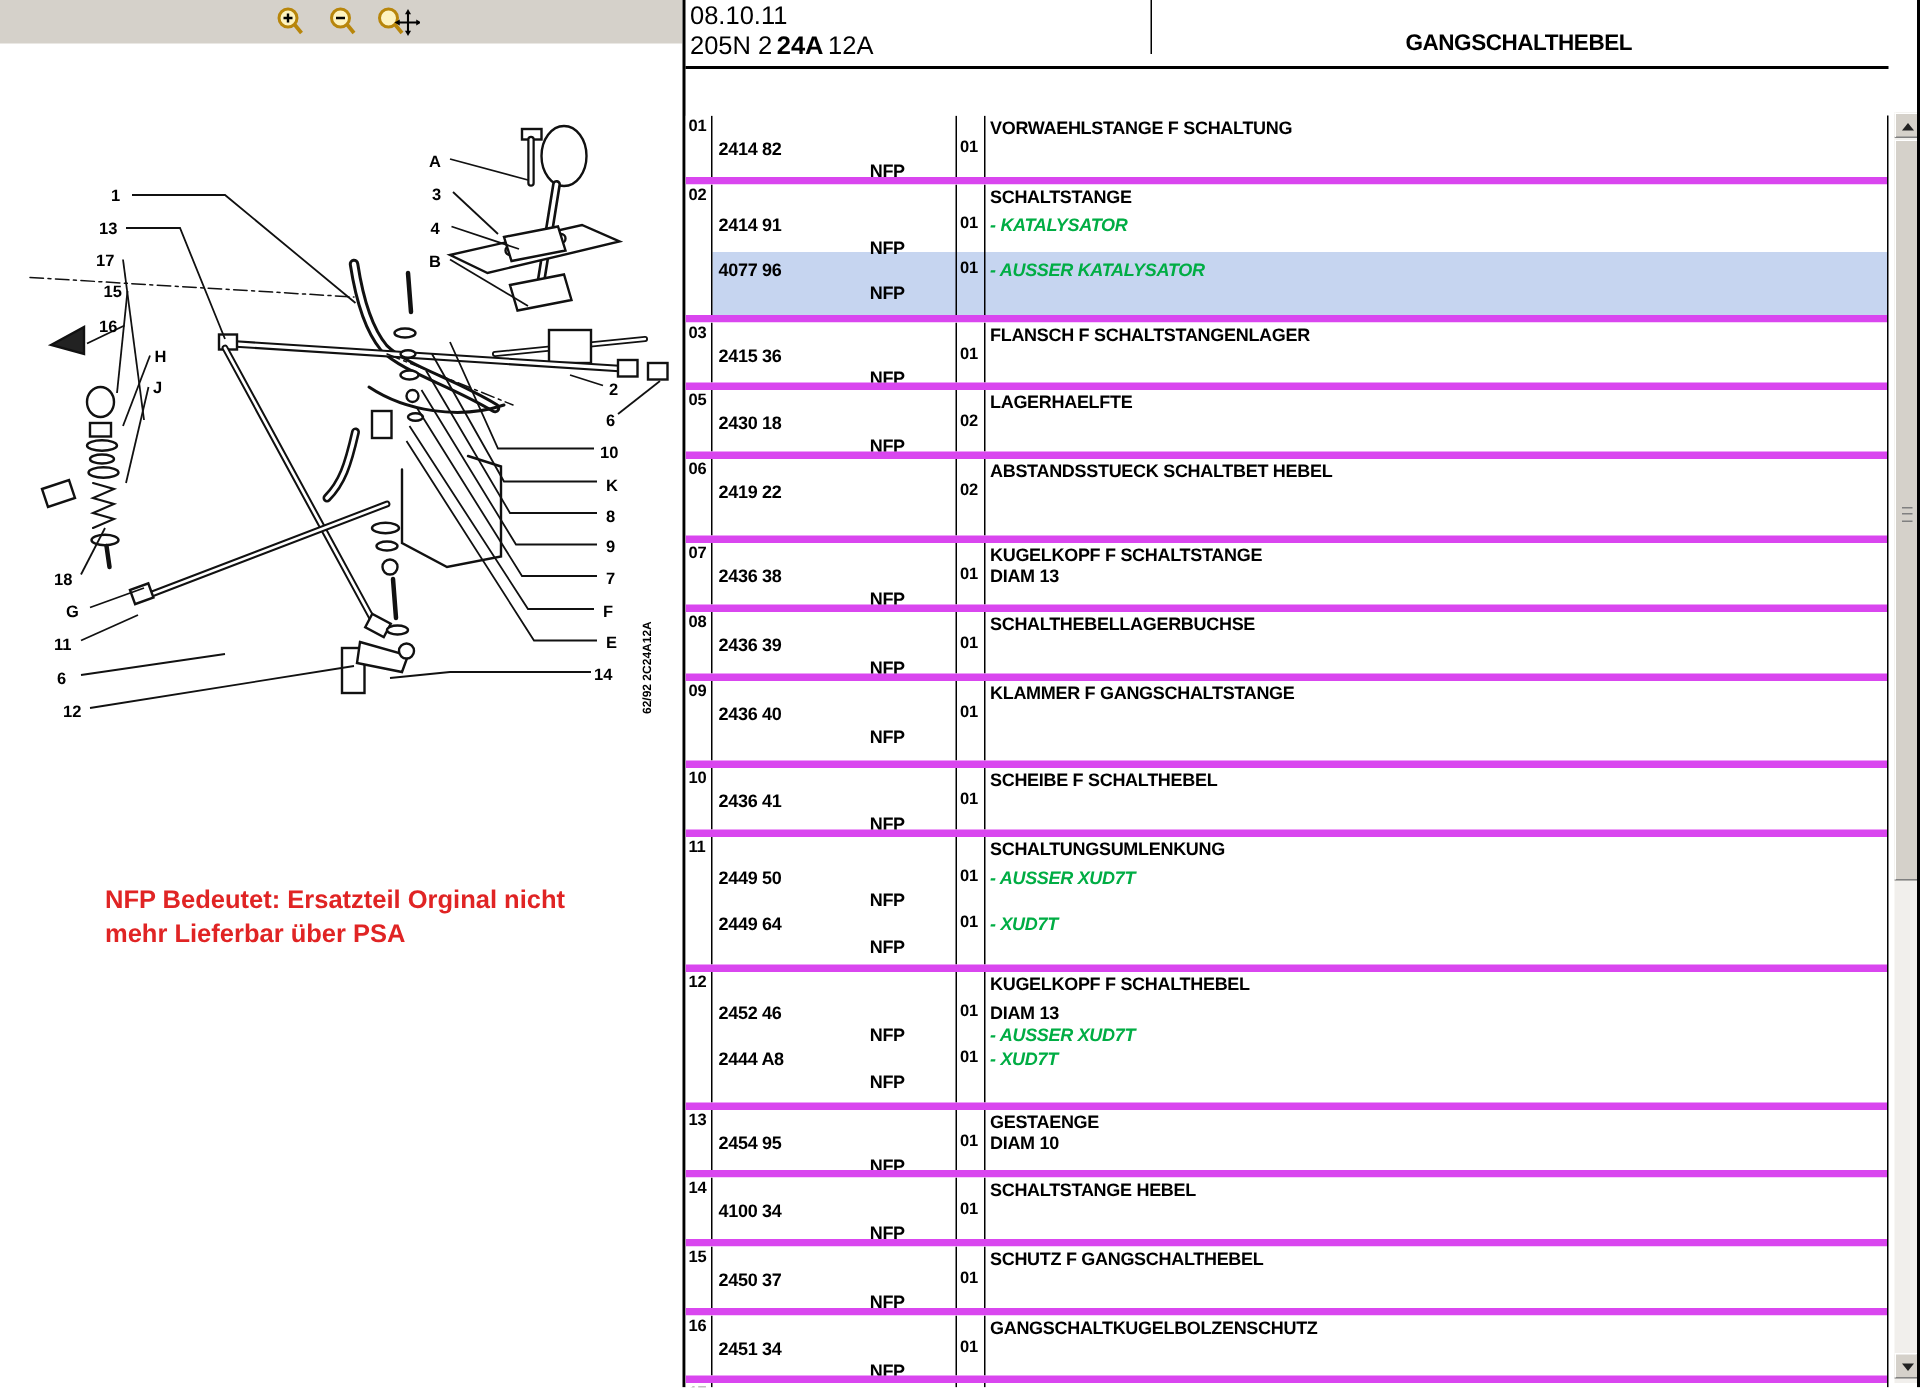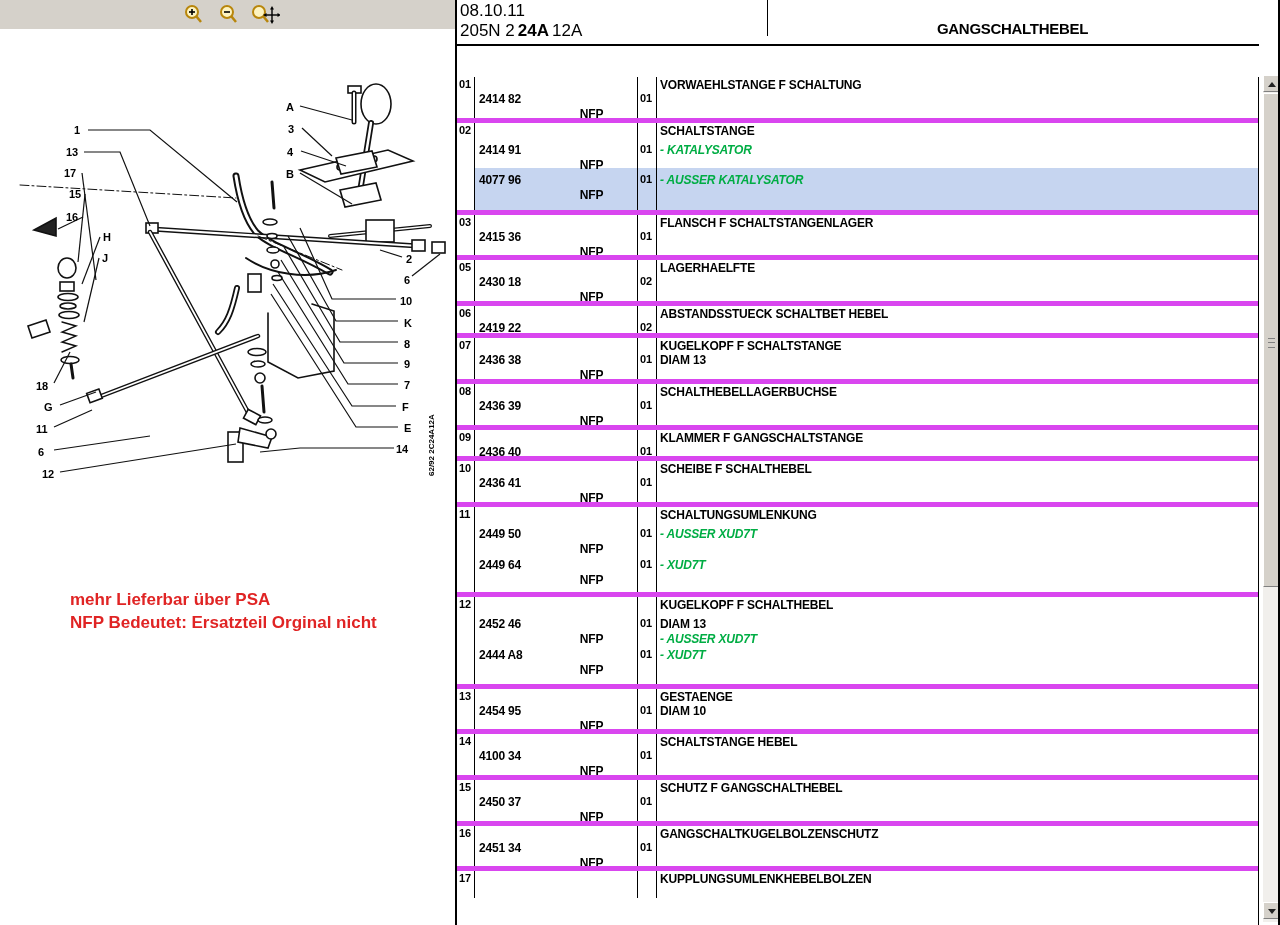--- a/index.html
+++ b/index.html
@@ -228,22 +228,22 @@
         <text x="404" y="338">9</text>
         <text x="404" y="359">7</text>
         <text x="402" y="381">F</text>
         <text x="404" y="402">E</text>
         <text x="396" y="423">14</text>
       </g>
       <text transform="translate(434,446) rotate(-90)" font-size="8" font-weight="bold" font-family="Liberation Sans, sans-serif" fill="#000">62/92  2C24A12A</text>
     </svg>
 
     <div class="nfpnote">
+      <div>NFP Bedeutet: Ersatzteil Orginal nicht</div>
       <div>mehr Lieferbar über PSA</div>
-      <div>NFP Bedeutet: Ersatzteil Orginal nicht</div>
     </div>
   </div>
 
   <div class="right">
     <div class="rheader">
       <div class="hleft">
         <div>08.10.11</div>
         <div class="hcode"><span>205N 2</span><b>24A</b><span>12A</span></div>
       </div>
       <div class="hright">GANGSCHALTHEBEL</div>
@@ -294,21 +294,21 @@
         <div class="vl vl1"></div>
           <div class="vl vl2"></div>
           <div class="vl vl3"></div>
         <div class="ref tbl">05</div>
         <div class="pn tbl" style="top:15px">2430 18</div>
         <div class="nfp tbl" style="top:30px">NFP</div>
         <div class="qty tbl" style="top:15px">02</div>
         <div class="ttl tbl">LAGERHAELFTE</div>
       </div>
 
-      <div class="row" style="height:32px">
+      <div class="row" style="height:56px">
         <div class="vl vl1"></div>
           <div class="vl vl2"></div>
           <div class="vl vl3"></div>
         <div class="ref tbl">06</div>
         <div class="pn tbl" style="top:15px">2419 22</div>
         <div class="qty tbl" style="top:15px">02</div>
         <div class="ttl tbl">ABSTANDSSTUECK SCHALTBET HEBEL</div>
       </div>
 
       <div class="row" style="height:46px">
@@ -327,21 +327,21 @@
         <div class="vl vl1"></div>
           <div class="vl vl2"></div>
           <div class="vl vl3"></div>
         <div class="ref tbl">08</div>
         <div class="pn tbl" style="top:15px">2436 39</div>
         <div class="nfp tbl" style="top:30px">NFP</div>
         <div class="qty tbl" style="top:15px">01</div>
         <div class="ttl tbl">SCHALTHEBELLAGERBUCHSE</div>
       </div>
 
-      <div class="row" style="height:31px">
+      <div class="row" style="height:58px">
         <div class="vl vl1"></div>
           <div class="vl vl2"></div>
           <div class="vl vl3"></div>
         <div class="ref tbl">09</div>
         <div class="pn tbl" style="top:15px">2436 40</div>
         <div class="nfp tbl" style="top:30px">NFP</div>
         <div class="qty tbl" style="top:15px">01</div>
         <div class="ttl tbl">KLAMMER F GANGSCHALTSTANGE</div>
       </div>
 

